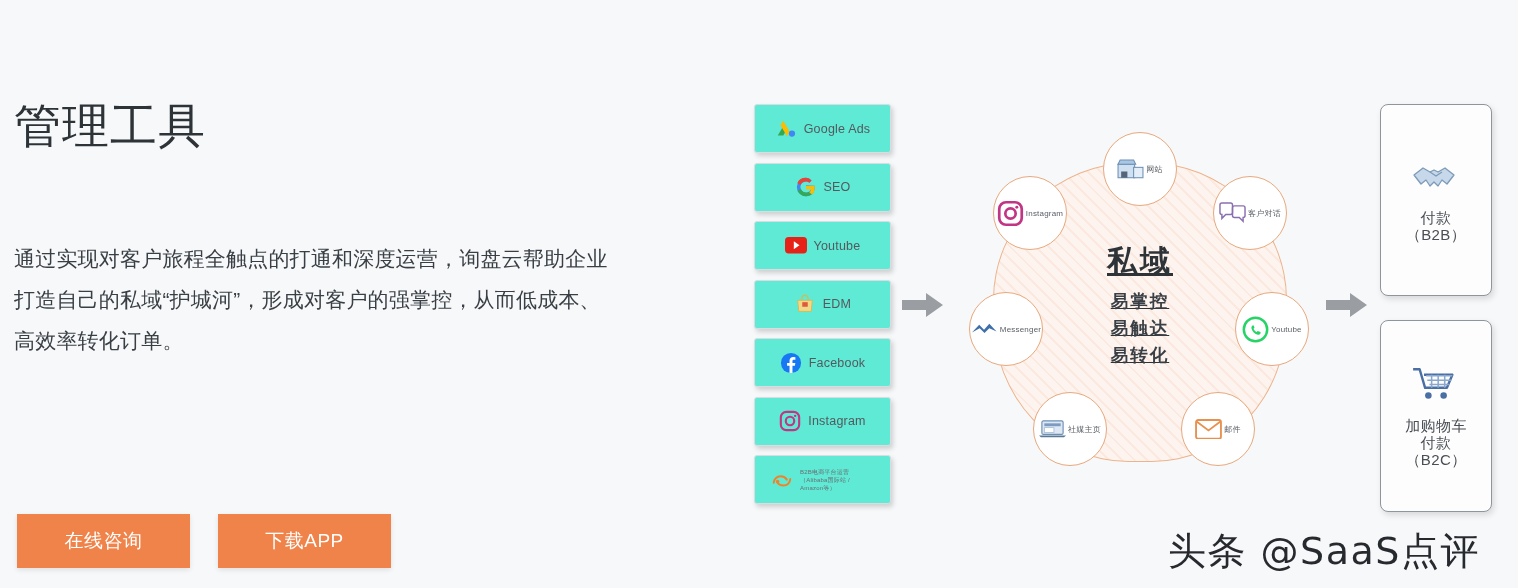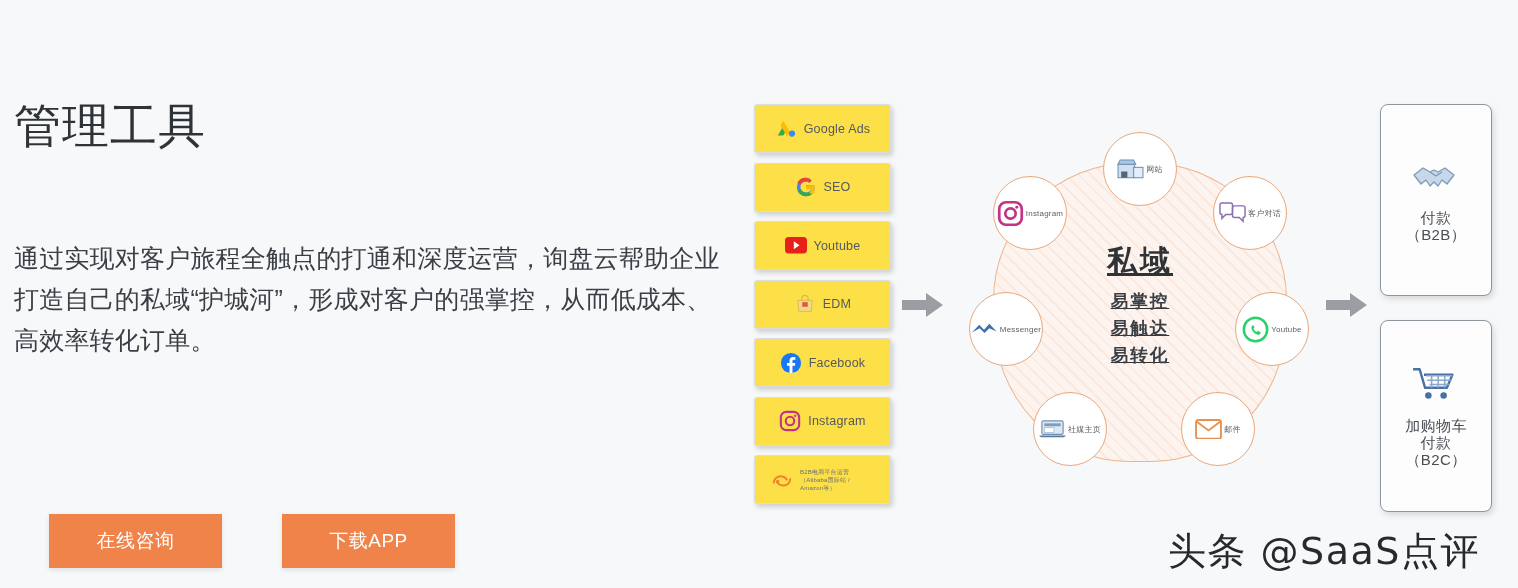--- a/index.html
+++ b/index.html
@@ -12,46 +12,45 @@
   .page { position: relative; width: 1518px; height: 588px; background: #f7f8f9; }
 
   
   .copy { position: absolute; left: 14px; top: 92px; width: 680px; }
   .headline {
     font-size: 47px; line-height: 68px; color: #2e3338;
     letter-spacing: 1px; font-weight: 400;
   }
   .headline div { white-space: nowrap; }
   .subcopy {
-    margin-top: 78px; font-size: 25px; line-height: 41px;
+    margin-top: 78px; font-size: 21px; line-height: 41px;
     color: #3a3f45; letter-spacing: .2px;
   }
   .subcopy div { white-space: nowrap; }
 
   .btn-row { position: absolute; left: 17px; top: 514px; display: flex; gap: 28px; }
   .btn {
     width: 173px; height: 54px;
     background: #f0834a;
     color: #ffffff;
     font-size: 19px;
     display: flex; align-items: center; justify-content: center;
     border: none; cursor: pointer;
     box-shadow: 0 2px 5px rgba(0,0,0,.10);
     letter-spacing: .5px;
-    margin-left: 32px;
   }
 
   
   .diagram { position: absolute; left: 740px; top: 96px; width: 778px; height: 440px; }
 
   
   .chips { position: absolute; left: 14px; top: 8px; display: flex; flex-direction: column; gap: 9.5px; }
   .chip {
     width: 137px; height: 49px;
-    background: #fde047;
+    background: #5eead4;
     border: 1px solid #d9dde2;
     border-radius: 3px;
     box-shadow: 2px 3px 5px rgba(0,0,0,.17);
     display: flex; align-items: center; justify-content: center; gap: 7px;
     padding: 0 16px;
   }
   .chip .ic { width: 22px; height: 22px; flex: 0 0 auto; display: flex; align-items: center; justify-content: center; }
   .chip .tx { font-size: 12.5px; color: #55595e; white-space: nowrap; letter-spacing: .2px; }
   .chip.multiline { flex-direction: row; }
   .chip.multiline .tx { font-size: 6px; line-height: 8px; color: #6a6f75; text-align: left; white-space: normal; }

